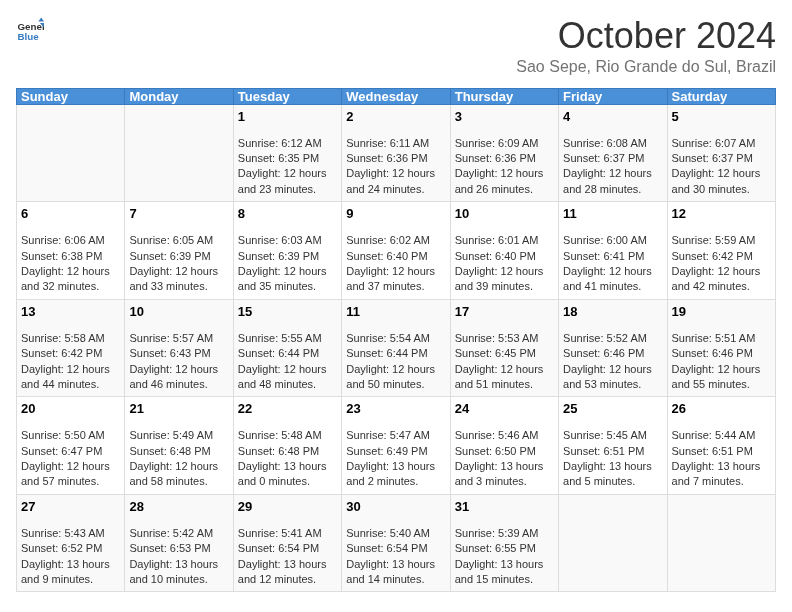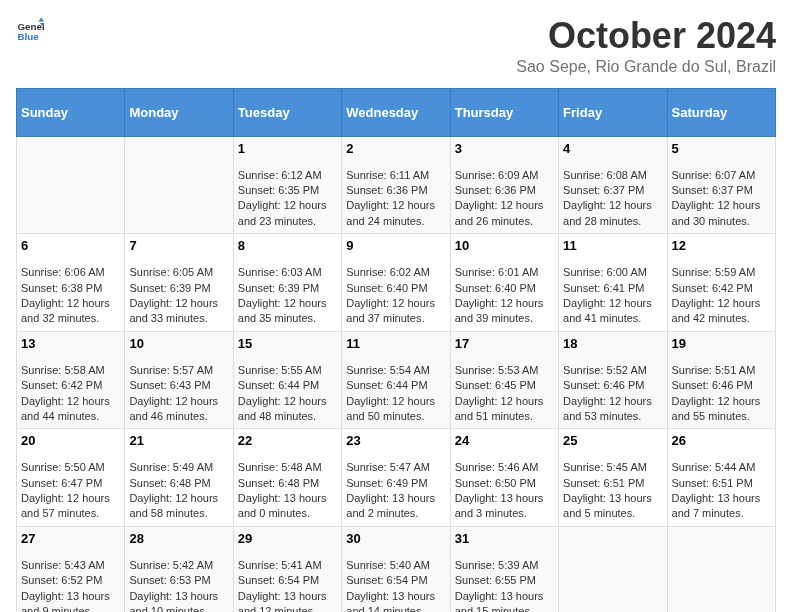--- a/index.html
+++ b/index.html
@@ -23,38 +23,38 @@
     }
     .logo-icon {
       width: 28px;
       height: 28px;
     }
     .title-section {
       text-align: right;
     }
     .main-title {
       font-size: 36px;
-      font-weight: bold;
+      font-weight: normal;
       color: #333;
       line-height: 1.1;
     }
     .subtitle {
       font-size: 16px;
       color: #737373;
       margin-top: 2px;
     }
     table {
       width: 100%;
       border-collapse: collapse;
       font-size: 11px;
     }
     thead tr th {
       background-color: #4a90d9;
       color: #fff;
-      padding: 16px 4px;
+      padding: 0 4px;
       text-align: left;
       font-size: 13px;
       font-weight: bold;
       border: 1px solid #3a7bbf;
     }
     tbody tr td {
       border: 1px solid #ddd;
       padding: 4px;
       vertical-align: top;
       width: 108px;

